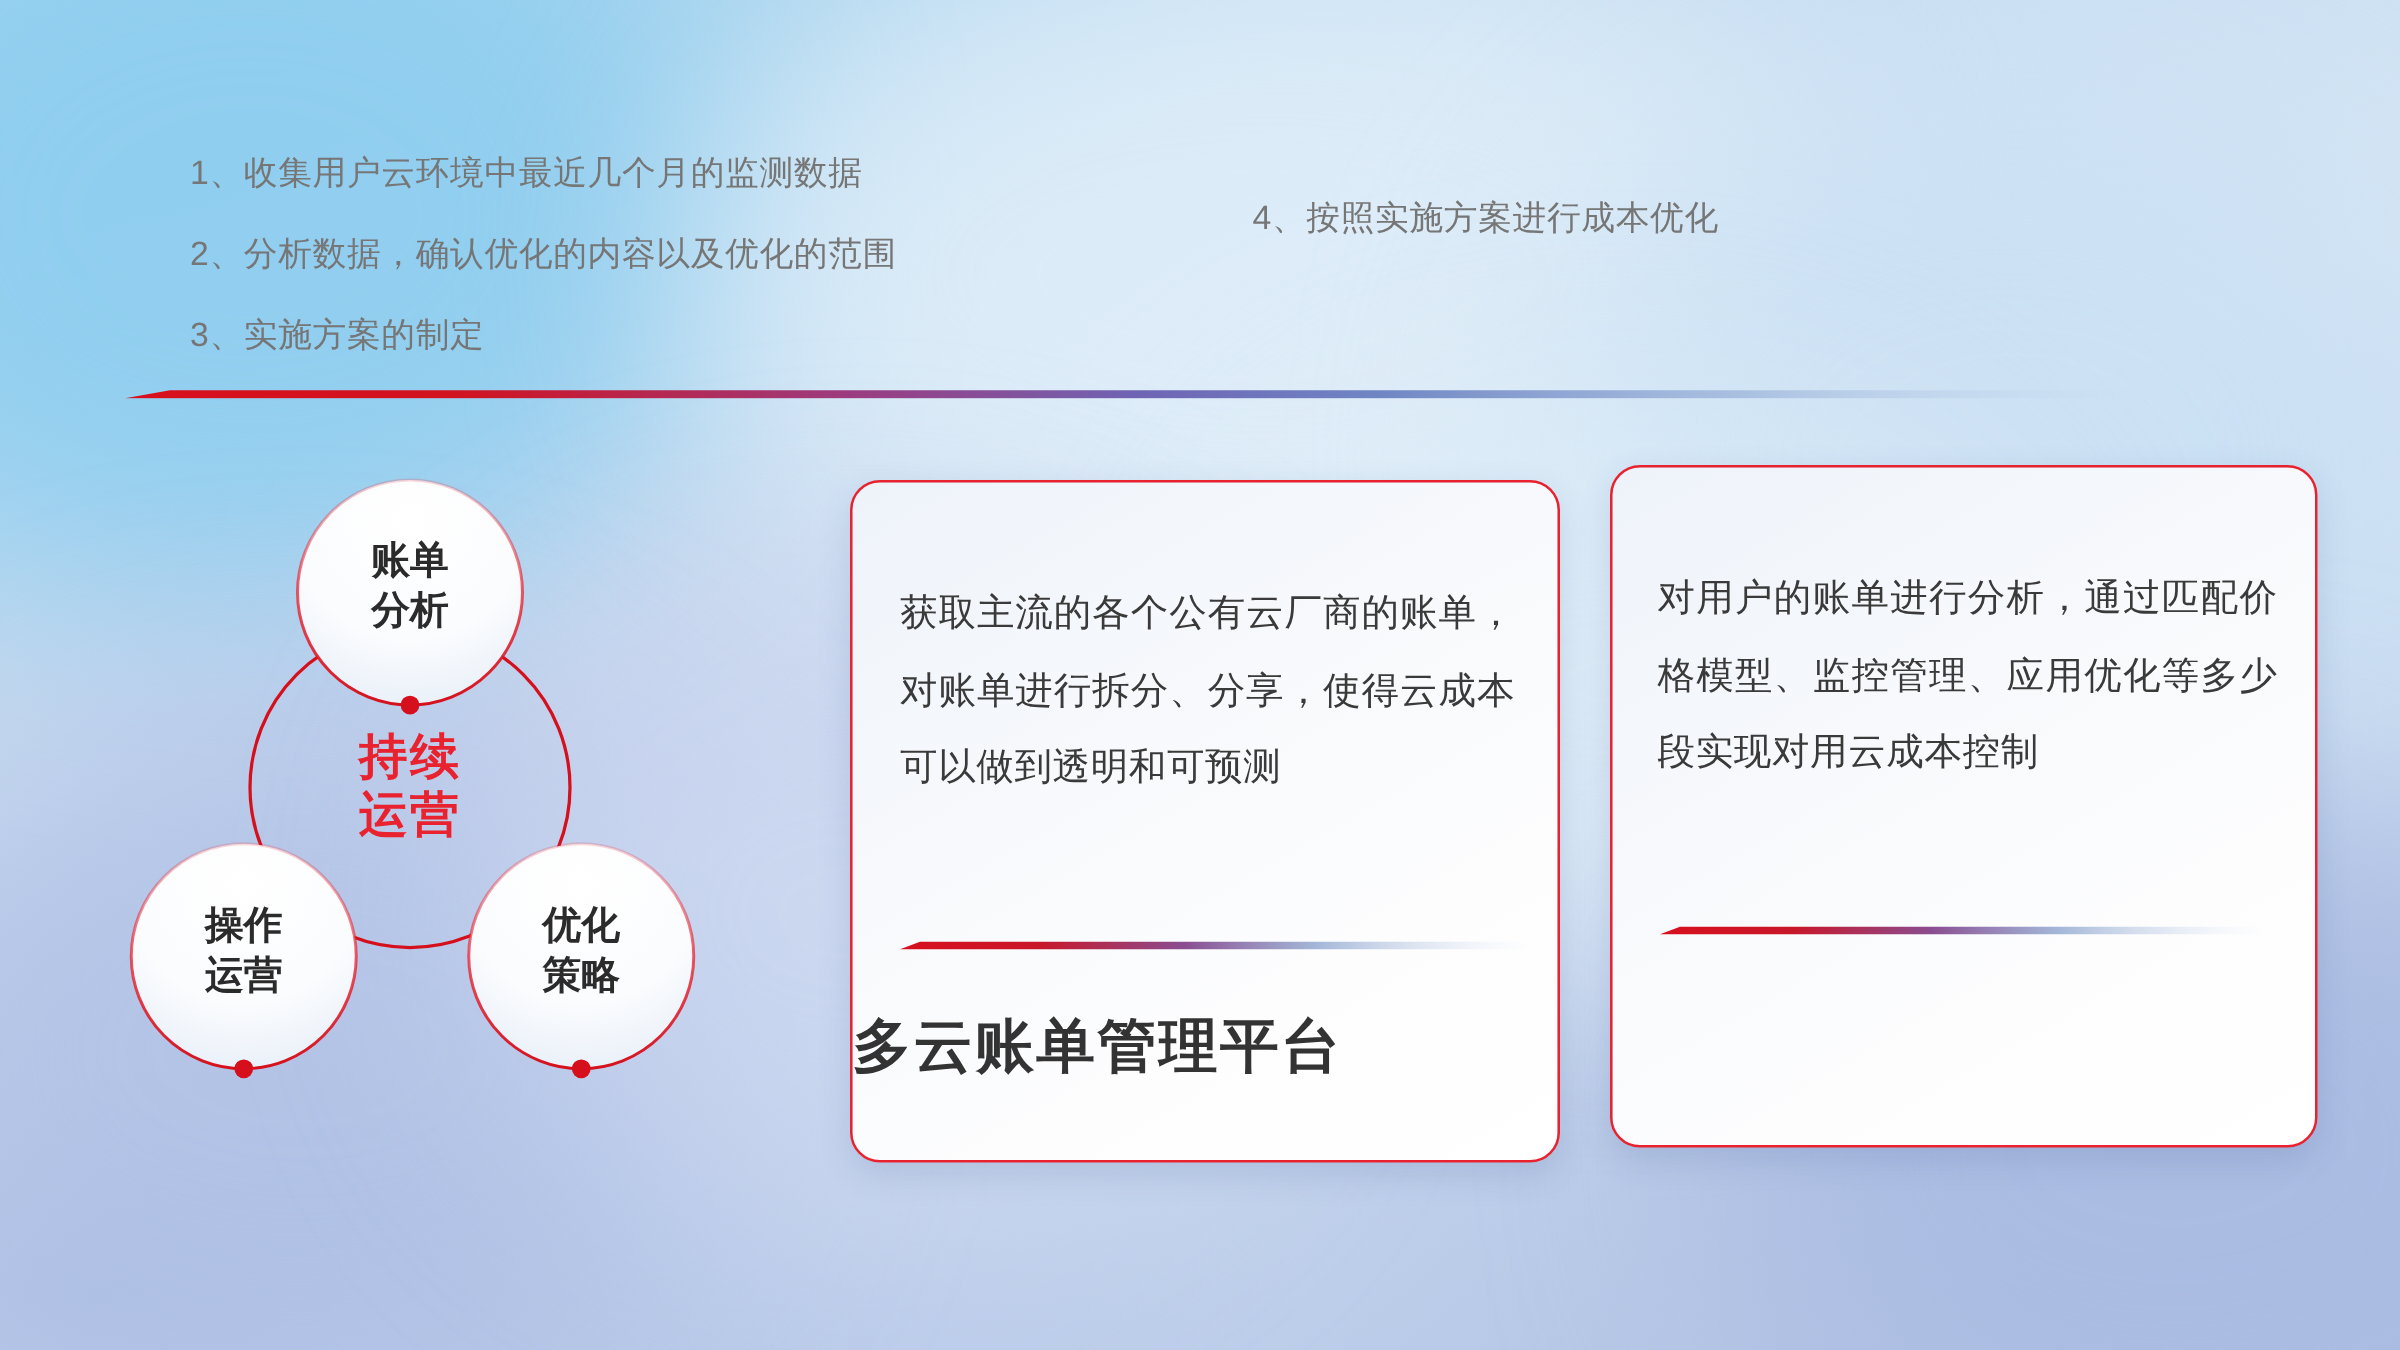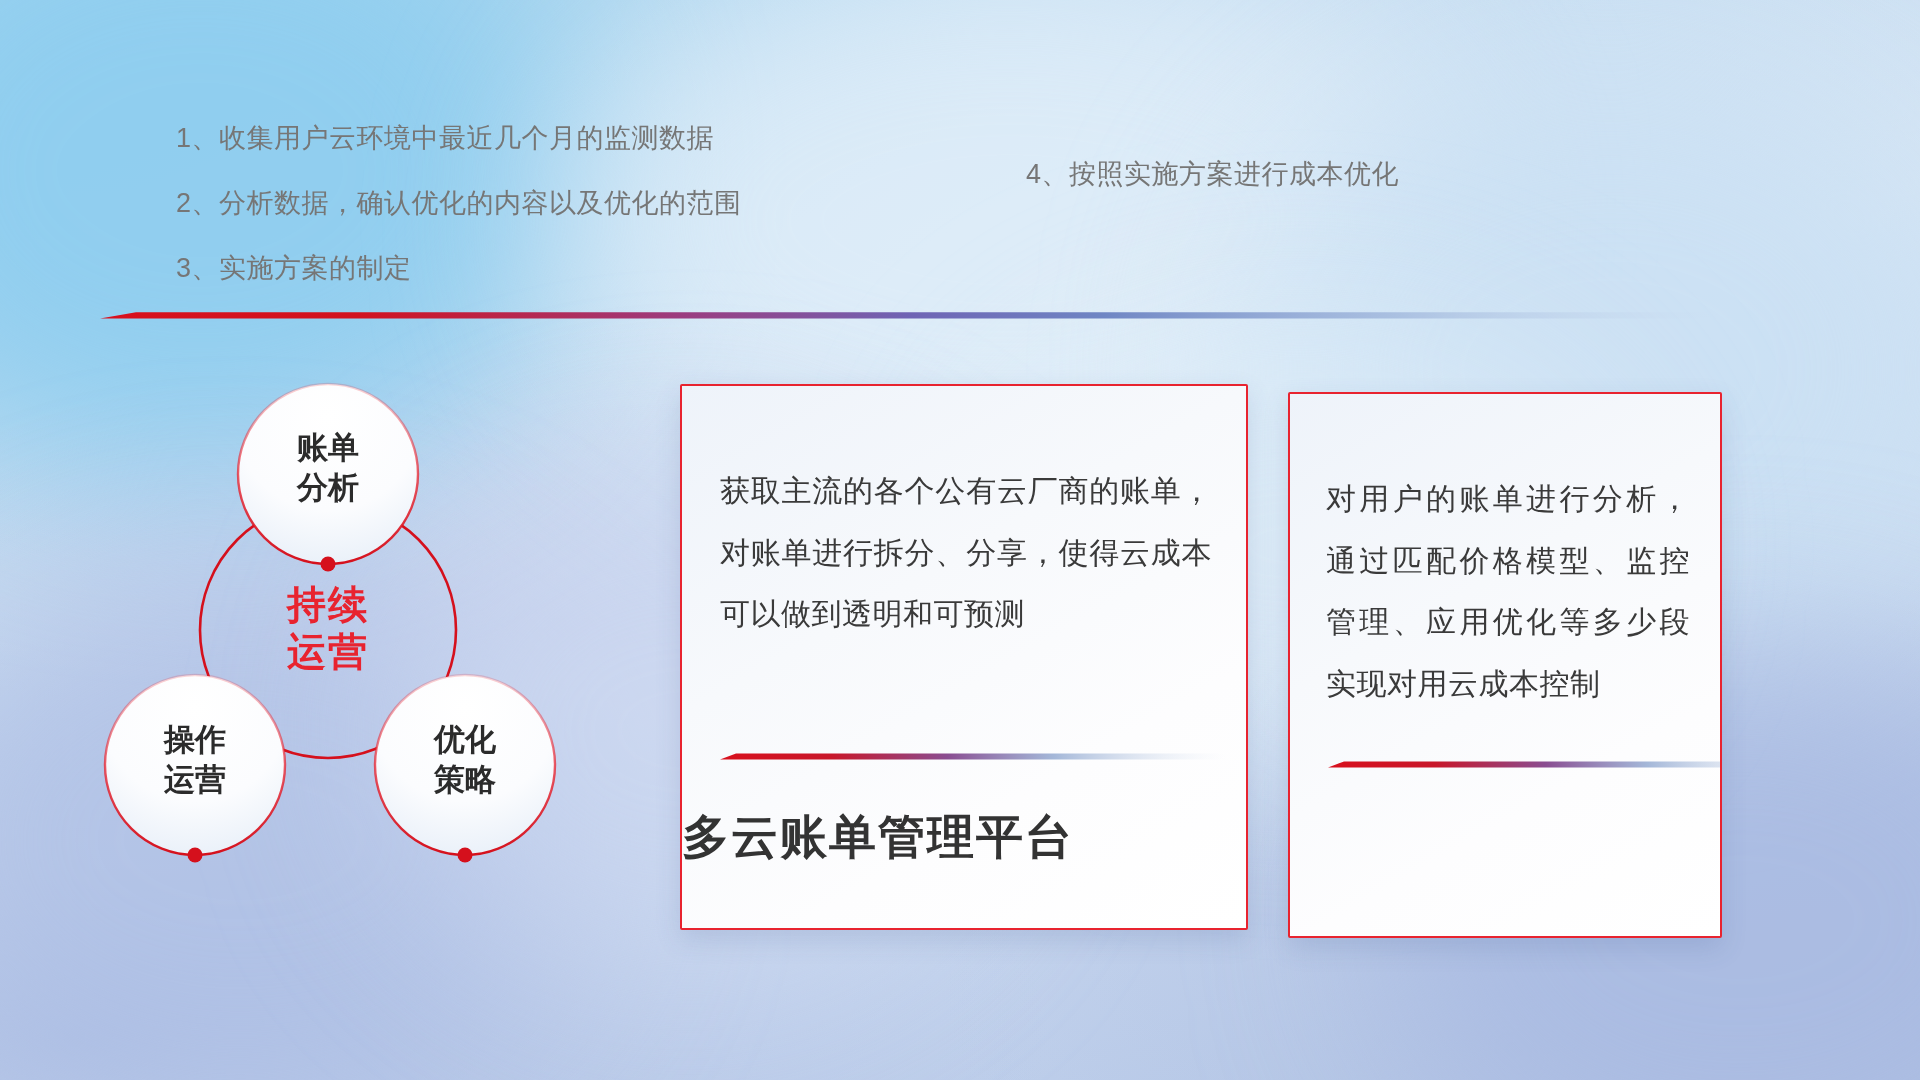--- a/index.html
+++ b/index.html
@@ -23,41 +23,41 @@
   .blob-a { left:-180px; top:-140px; width:760px; height:620px; background:rgba(140,205,238,0.85); }
   .blob-b { left:560px;  top:-60px;  width:900px; height:560px; background:rgba(226,240,250,0.7); }
   .blob-c { left:1230px; top:60px;   width:760px; height:620px; background:rgba(200,223,243,0.75); }
   .blob-d { left:-120px; top:560px;  width:720px; height:560px; background:rgba(172,190,228,0.7); }
   .blob-e { left:380px;  top:470px;  width:620px; height:520px; background:rgba(206,218,242,0.6); }
   .blob-f { left:1380px; top:640px;  width:720px; height:560px; background:rgba(168,186,226,0.75); }
   .blob-g { left:980px;  top:330px;  width:640px; height:430px; background:rgba(228,240,250,0.55); }
 
   
   .list { position:absolute; color:#767676; font-size:27px; letter-spacing:.5px; }
-  .list .row { white-space:nowrap; line-height:1;margin-left:24px; }
+  .list .row { white-space:nowrap; line-height:1; }
   #list-left  { left:152px; top:125px; }
   #list-left .row { margin-bottom:38px; }
   #list-right { left:1002px; top:161px; }
   #list-right .row { margin-bottom:38px; }
 
   
   #divider { position:absolute; left:100px; top:310px; width:1620px; height:9px; }
 
   
   #venn { position:absolute; left:95px; top:340px; width:560px; height:620px; }
 
   
   .card {
-    position:absolute; border:2px solid #e8232f; border-radius:2px;
+    position:absolute; border:2px solid #e8232f; border-radius:24px;
     background:linear-gradient(150deg,#eef3fa 0%, #f7f9fc 38%, #fdfdfe 70%, #ffffff 100%);
     box-shadow:0 10px 26px rgba(60,90,140,0.16);
     overflow:hidden;
   }
   #card-1 { left:680px;  top:384px; width:568px; height:546px; }
-  #card-2 { left:1288px; top:392px; width:434px; height:546px; }
+  #card-2 { left:1288px; top:372px; width:566px; height:546px; }
   .card-body {
     position:absolute; left:38px; right:34px; top:74px;
     color:#3a3a3a; font-size:30px; line-height:2.05; letter-spacing:.5px;
     text-align:justify; text-align-last:left;
   }
   .card-rule { position:absolute; left:38px; right:24px; top:366px; height:8px; }
   .card-title {
     position:absolute; left:0; right:0; top:420px; text-align:left;
     font-size:47px; font-weight:bold; color:#333333; letter-spacing:2px;
   }

